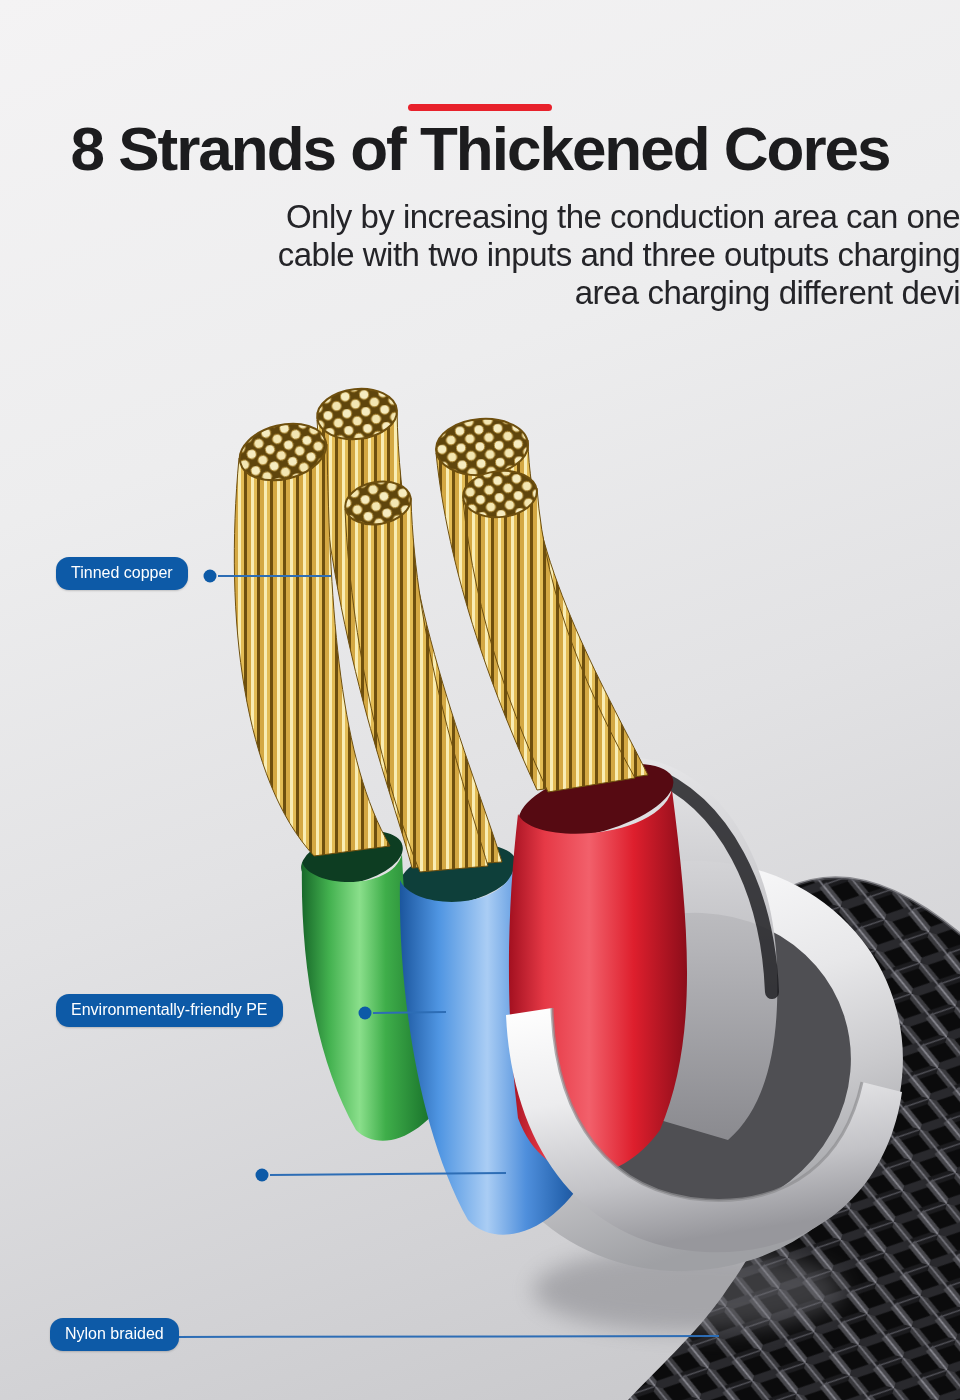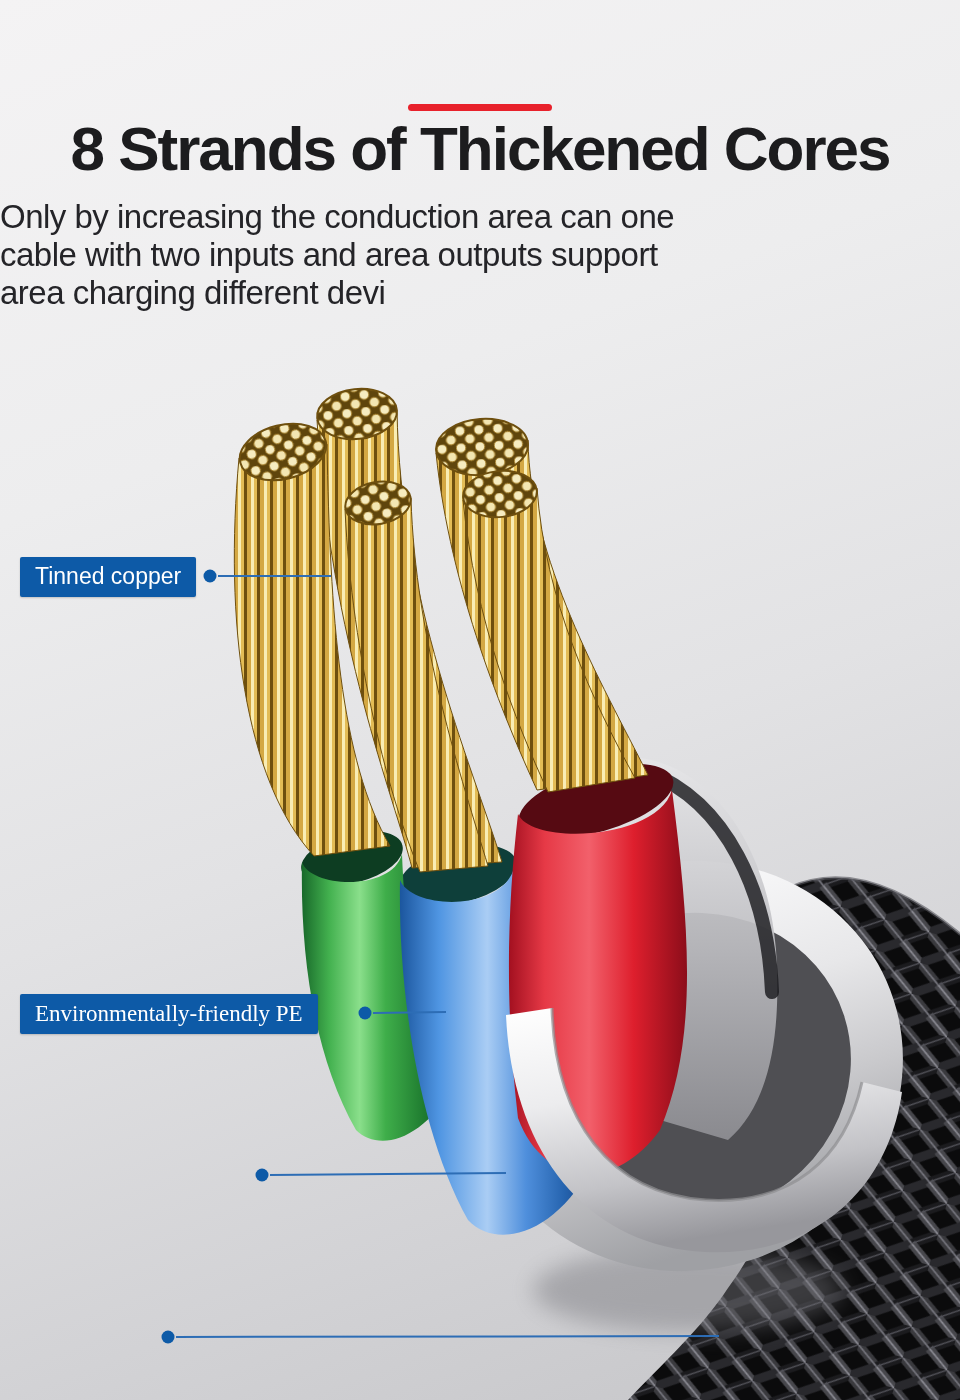--- a/index.html
+++ b/index.html
@@ -21,37 +21,38 @@
   .accent-bar{
     position:absolute;top:104px;left:408px;width:144px;height:7px;
     border-radius:4px;background:var(--accent-red);
   }
   .title{
     position:absolute;top:118px;left:0;width:960px;text-align:center;
     font-size:62px;font-weight:bold;letter-spacing:-2px;line-height:1;
     color:var(--title-color);
   }
   .subtitle{
-    position:absolute;top:198px;left:0;width:960px;text-align:left;
+    position:absolute;top:198px;left:0;width:960px;text-align:right;
     font-size:33px;line-height:38px;letter-spacing:-0.5px;
     color:var(--subtitle-color);
   }
   .label-pill{
     position:absolute;
     background:var(--label-blue);
     color:#ffffff;
-    font-size:23px;
+    font-size:16px;
     line-height:1;
     padding:8px 15px 9px 15px;
-    border-radius:2px;
+    border-radius:13px;
     white-space:nowrap;
     box-shadow:0 1px 2px rgba(0,0,0,0.18);
+    margin-left:36px;
   }
   .pill-1{left:20px;top:557px;}
-  .pill-2{left:20px;top:994px;font-family:Liberation Serif, serif;}
+  .pill-2{left:20px;top:994px;}
   .pill-3{left:17px;top:1154px;}
   .pill-4{left:14px;top:1318px;}
   .leader-line{stroke:var(--leader-line);stroke-width:2;}
   .leader-dot{fill:var(--label-blue);}
 </style>
 </head>
 <body>
 
 <div class="stage">
 
@@ -193,20 +194,21 @@
       <circle class="leader-dot" cx="262" cy="1175" r="6.5"></circle>
       <line class="leader-line" x1="176" y1="1337" x2="719" y2="1336"></line>
       <circle class="leader-dot" cx="168" cy="1337" r="6.5"></circle>
     </g>
   </svg>
 
   <div class="accent-bar"></div>
   <h1 class="title">8 Strands of Thickened Cores</h1>
   <div class="subtitle">
     <div>Only by increasing the conduction area can one</div>
-    <div>cable with two inputs and area outputs support</div>
+    <div>cable with two inputs and three outputs charging</div>
     <div>area charging different devi</div>
   </div>
 
   <div class="label-pill pill-1">Tinned copper</div>
   <div class="label-pill pill-2">Environmentally-friendly PE</div>
+  <div class="label-pill pill-4">Nylon braided</div>
 
 </div>
 
 </body></html>

